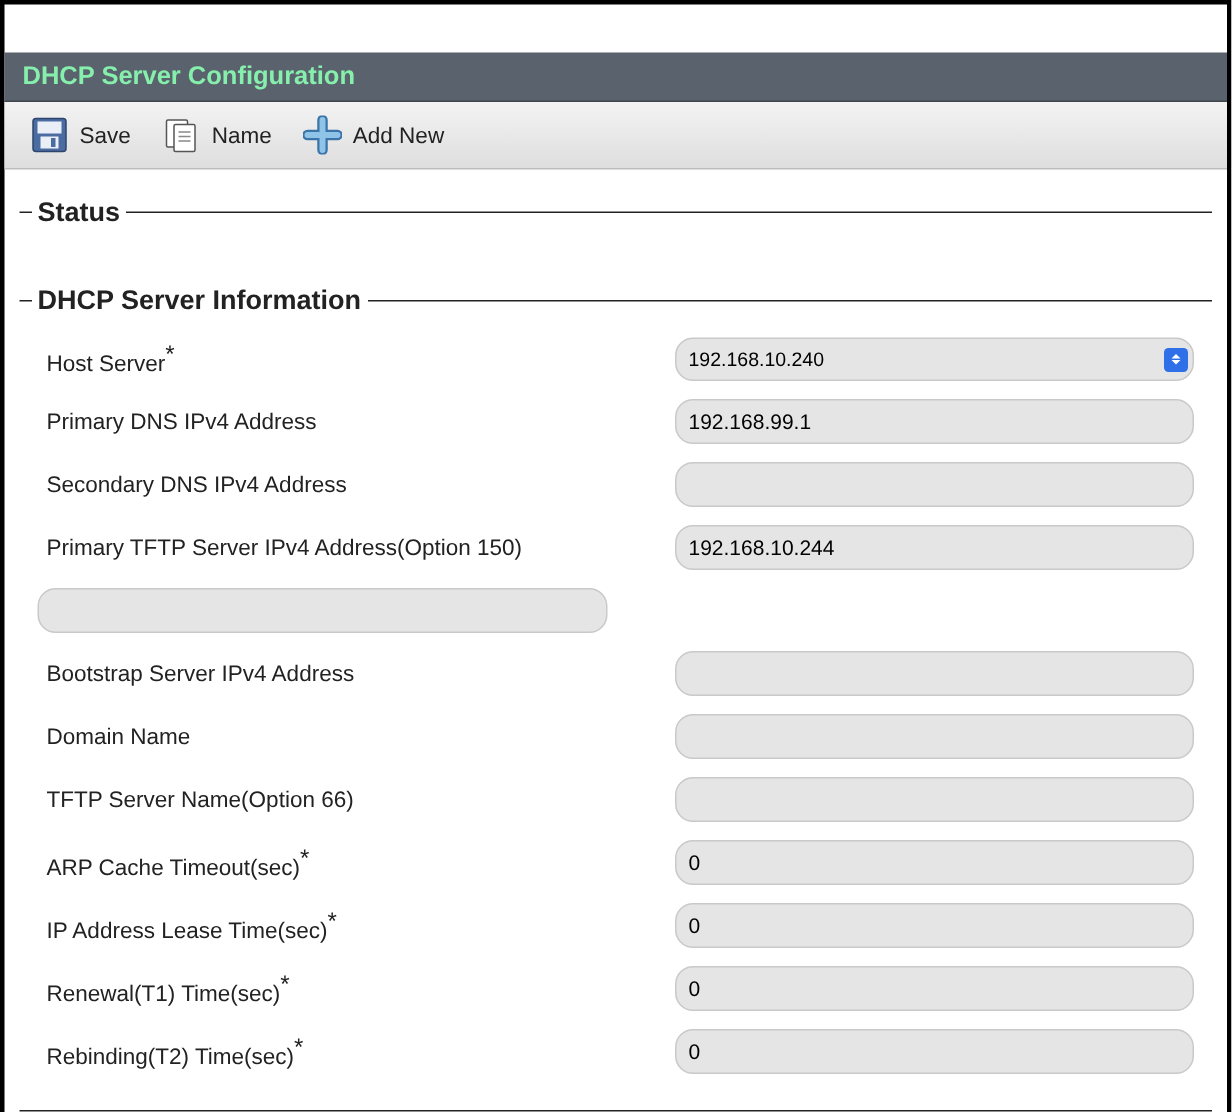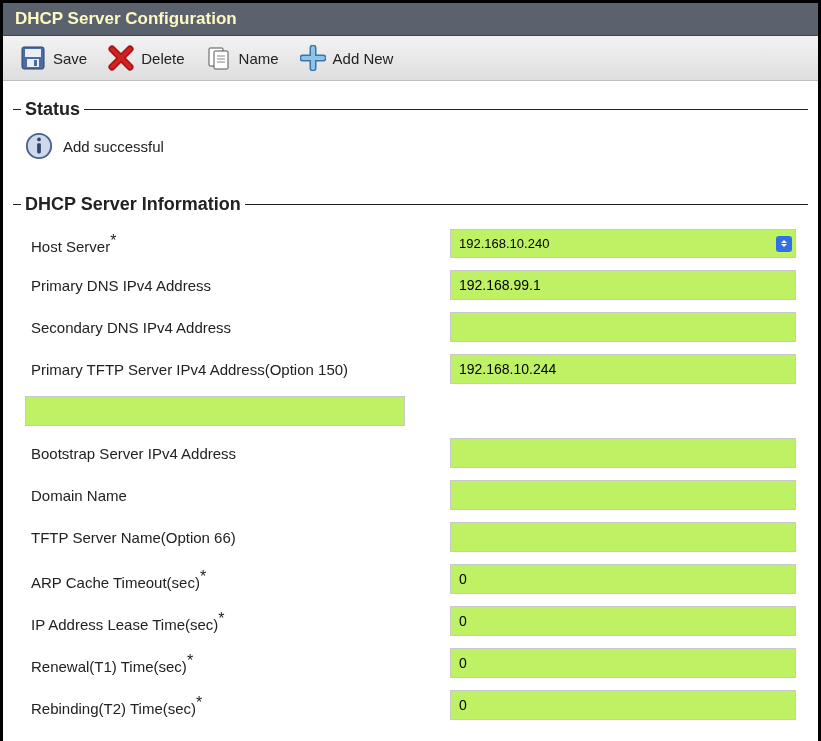--- a/index.html
+++ b/index.html
@@ -12,25 +12,26 @@
   }
   .frame {
     width: 821px;
     border: 3px solid #000;
     margin: 0;
     background: #fff;
     padding-bottom: 12px;
   }
   .titlebar {
     background: #5a636d;
-    color: #fef9c3;
+    color: #86efac;
     font-weight: bold;
     font-size: 17px;
     padding: 6px 12px;
     border-bottom: 1px solid #3f464e;
+    margin-top: 32px;
   }
   .toolbar {
     background: linear-gradient(#f3f3f3, #dedede);
     border-bottom: 1px solid #bdbdbd;
     display: flex;
     align-items: flex-end;
     gap: 4px;
     padding: 4px 8px;
   }
   .tb-btn {
@@ -82,22 +83,22 @@
   .req { font-size: 16px; vertical-align: super; }
   .form-control {
     flex: 1 1 auto;
   }
   .form-control input[type=text] {
     width: 100%;
     max-width: 380px;
     padding: 6px 8px;
     font-size: 14px;
     border: 1px solid #c9c9c9;
-    background: #bef264;
-    border-radius: 0;
+    background: #e5e5e5;
+    border-radius: 12px;
   }
   .select-wrap {
     position: relative;
     width: 100%;
     max-width: 380px;
   }
   .select-wrap input[type=text] {
     padding-right: 26px;
     font-size: 13px;
   }
@@ -132,29 +133,20 @@
     <div class="tb-btn">
       <span class="icon-box">
         <svg width="26" height="26" viewBox="0 0 26 26">
           <rect x="2" y="2" width="22" height="22" rx="2" fill="#4b6ca0" stroke="#2d456e"></rect>
           <rect x="5" y="4" width="16" height="8" fill="#e9eef7"></rect>
           <rect x="7" y="14" width="12" height="8" fill="#e9eef7"></rect>
           <rect x="14" y="15" width="3" height="6" fill="#4b6ca0"></rect>
         </svg>
       </span>
       <span>Save</span>
-    </div>
-    <div class="tb-btn">
-      <span class="icon-box">
-        <svg width="26" height="26" viewBox="0 0 26 26">
-          <path d="M4 4 L22 22 M22 4 L4 22" stroke="#a11115" stroke-width="7" stroke-linecap="round"></path>
-          <path d="M4 4 L22 22 M22 4 L4 22" stroke="#d1221f" stroke-width="4" stroke-linecap="round"></path>
-        </svg>
-      </span>
-      <span>Delete</span>
     </div>
     <div class="tb-btn">
       <span class="icon-box">
         <svg width="26" height="26" viewBox="0 0 26 26">
           <rect x="3" y="3" width="14" height="18" rx="1" fill="#fff" stroke="#555"></rect>
           <rect x="8" y="6" width="14" height="18" rx="1" fill="#fff" stroke="#555"></rect>
           <path d="M11 11 h8 M11 14 h8 M11 17 h8" stroke="#888" stroke-width="1"></path>
         </svg>
       </span>
       <span>Name</span>
@@ -165,30 +157,20 @@
           <path d="M13 3 v20 M3 13 h20" stroke="#3a74a8" stroke-width="7" stroke-linecap="round"></path>
           <path d="M13 3 v20 M3 13 h20" stroke="#8fc4e8" stroke-width="4" stroke-linecap="round"></path>
         </svg>
       </span>
       <span>Add New</span>
     </div>
   </div>
 
   <fieldset>
     <legend>Status</legend>
-    <div class="status-row">
-      <span class="icon-box">
-        <svg width="30" height="30" viewBox="0 0 30 30">
-          <circle cx="15" cy="15" r="13" fill="#cfd9ea" stroke="#46608f" stroke-width="2"></circle>
-          <circle cx="15" cy="8" r="2" fill="#2d456e"></circle>
-          <rect x="13" y="12" width="4" height="11" rx="1.5" fill="#2d456e"></rect>
-        </svg>
-      </span>
-      <span style="font-size:15px;">Add successful</span>
-    </div>
   </fieldset>
 
   <fieldset class="full-bottom-border">
     <legend>DHCP Server Information</legend>
     <div id="form-rows">
         <div class="form-row">
           <div class="form-label">Host Server<span class="req">*</span></div>
           <div class="form-control">
             <div class="select-wrap"><input type="text" value="192.168.10.240" style=""><span class="select-caret"></span></div>
           </div>

